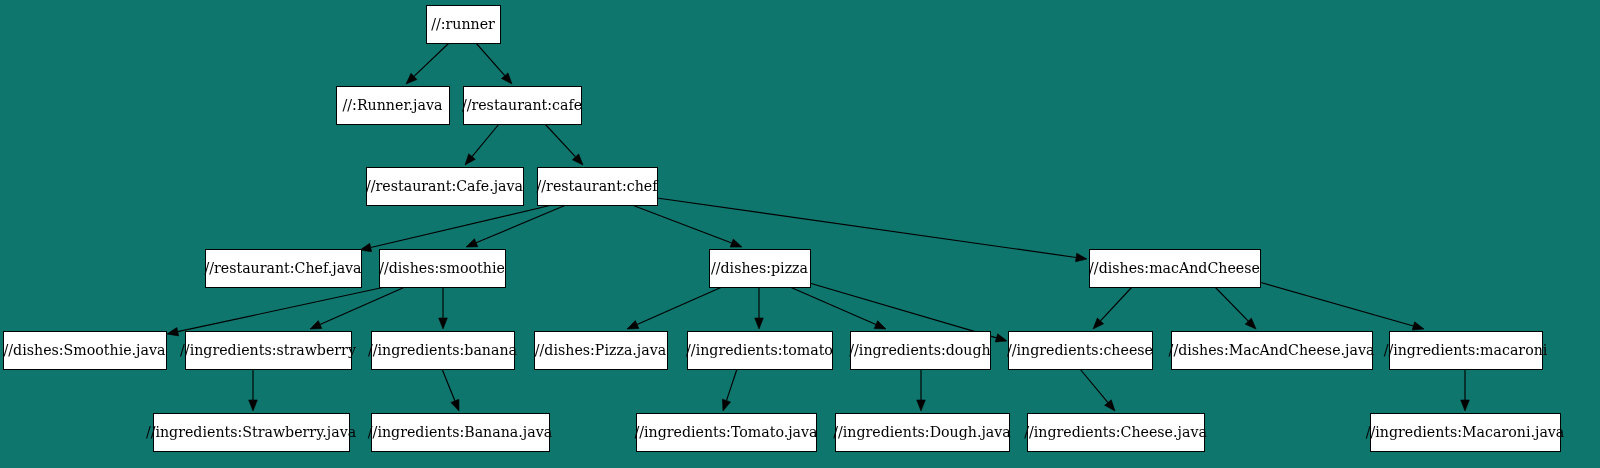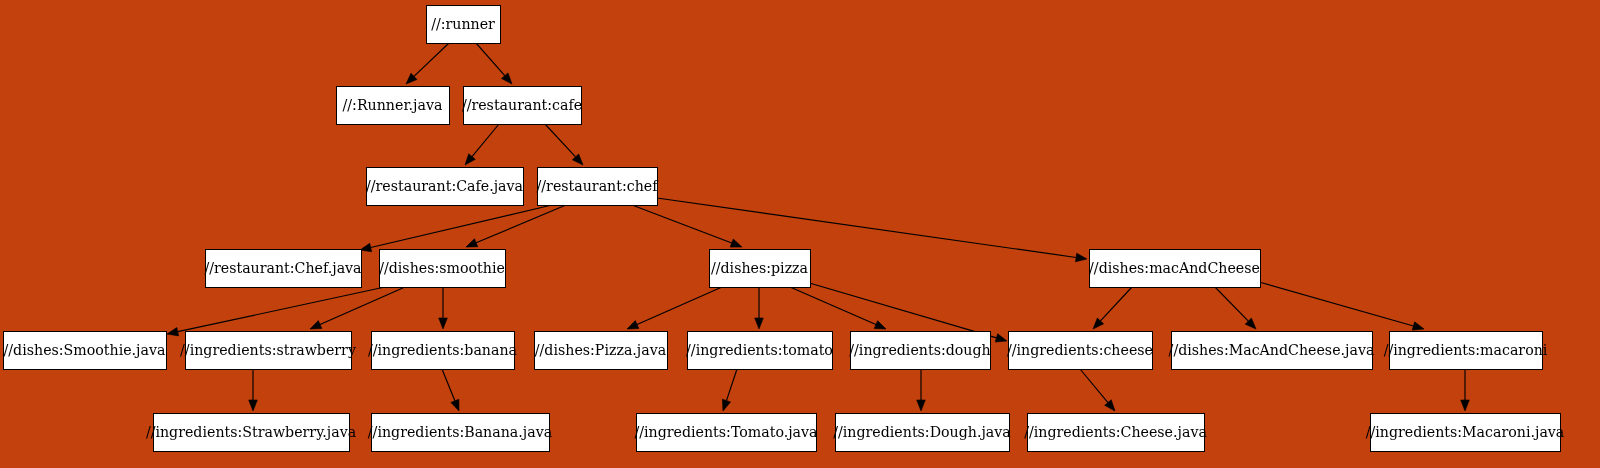--- a/index.html
+++ b/index.html
@@ -5,21 +5,21 @@
 <style>
   html, body {
     margin: 0;
     padding: 0;
     background: #ffffff;
   }
   #graph-root {
     position: relative;
     width: 1600px;
     height: 468px;
-    background: #c2410c;
+    background: #0f766e;
     overflow: hidden;
     font-family: "DejaVu Serif", "Liberation Serif", serif;
   }
   #graph-svg {
     position: absolute;
     top: 0;
     left: 0;
     width: 1600px;
     height: 468px;
     display: block;

